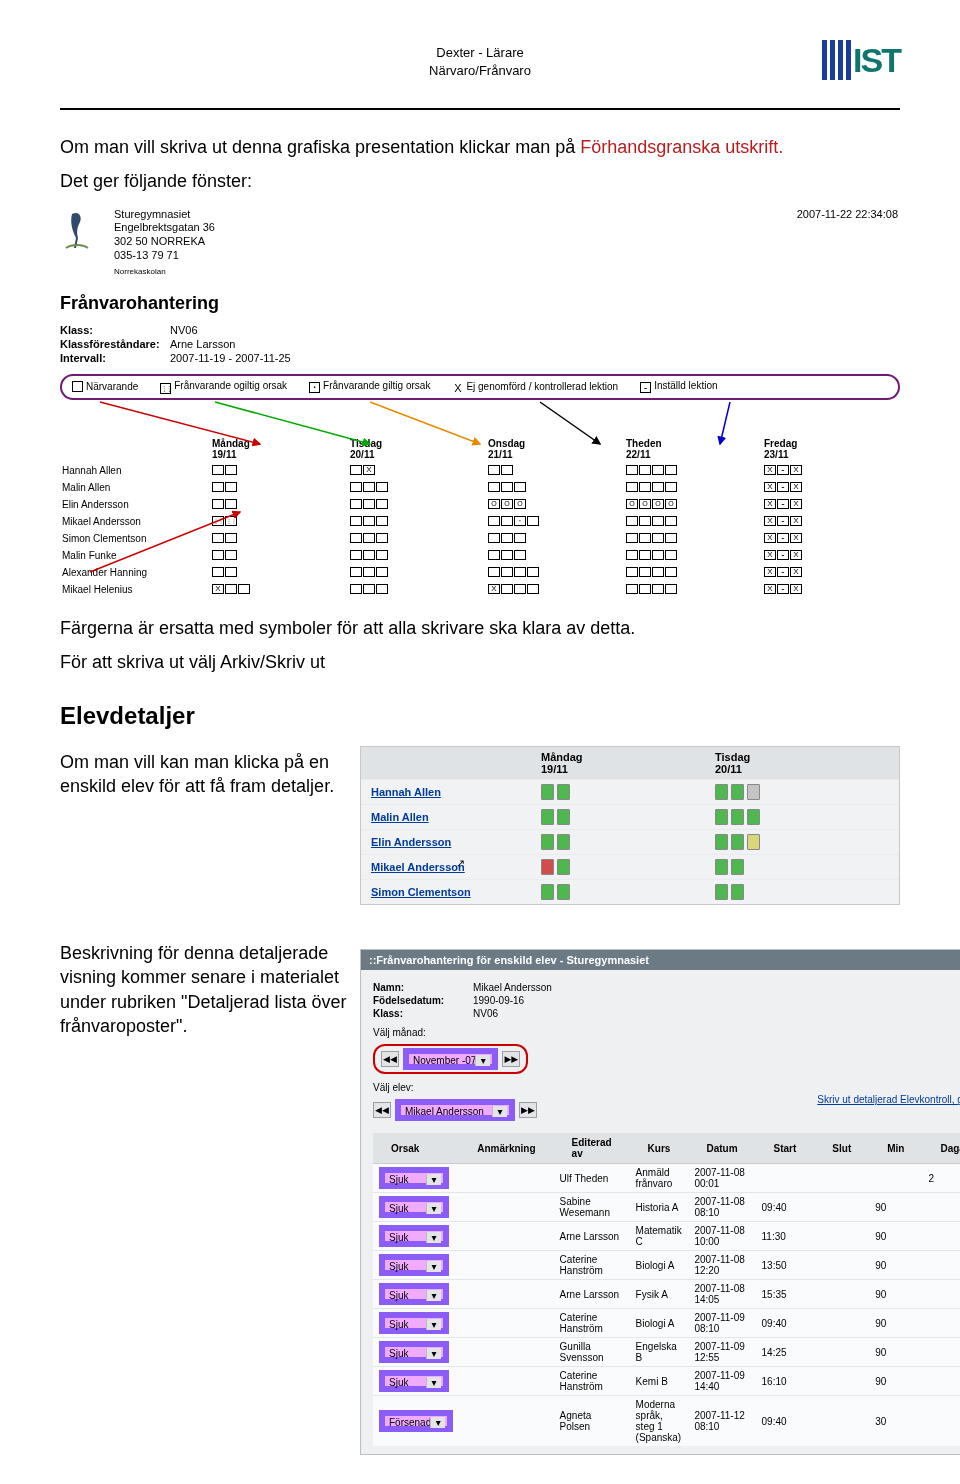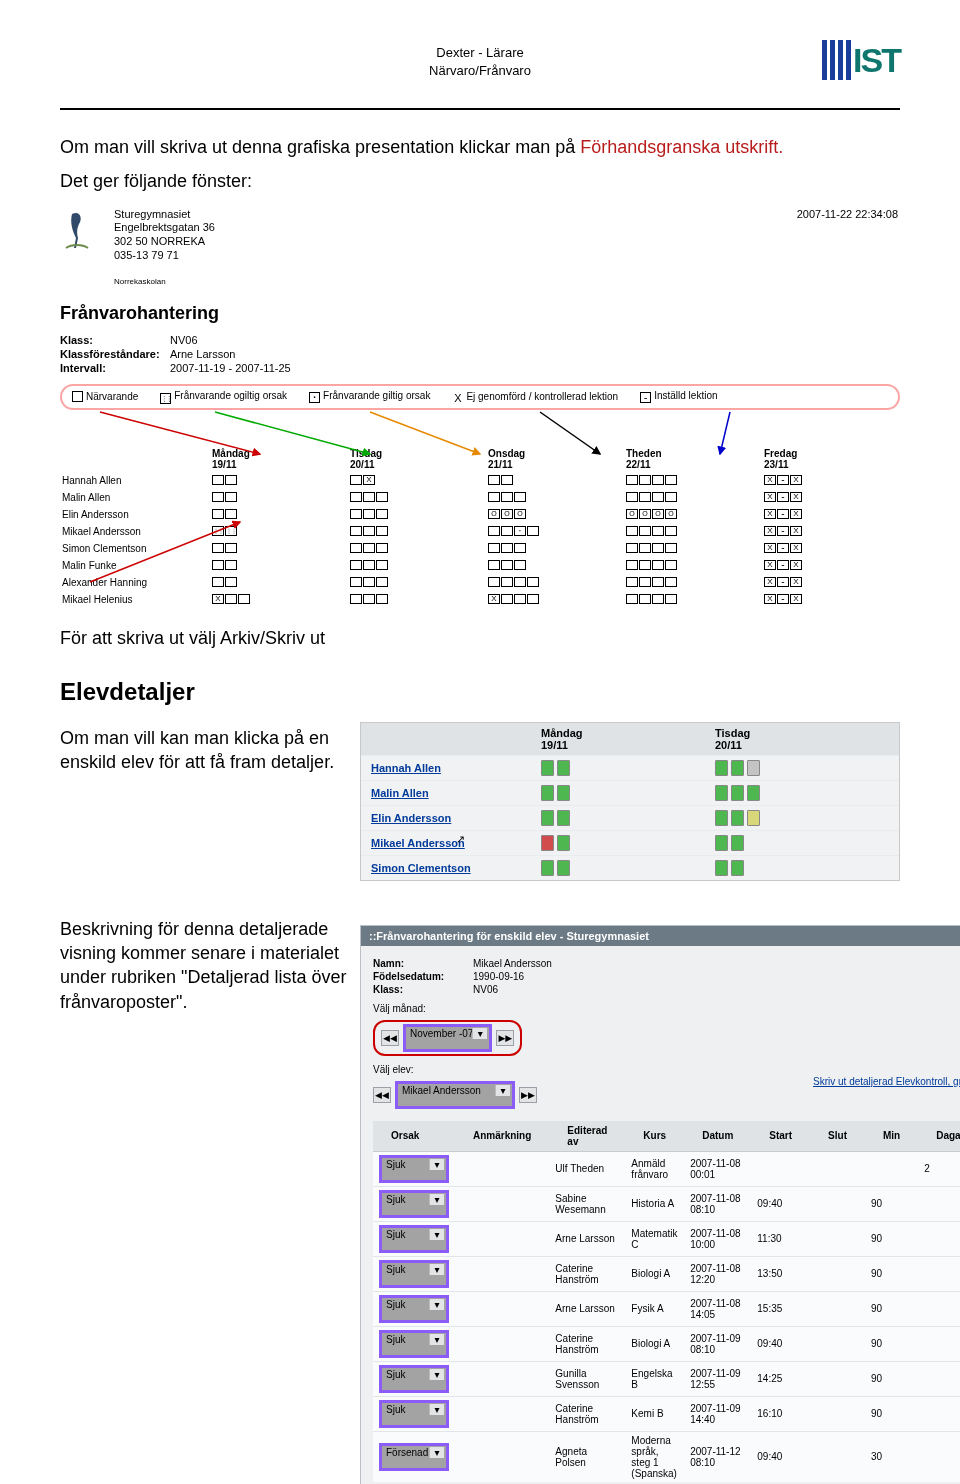--- a/index.html
+++ b/index.html
@@ -14,25 +14,25 @@
   .body-text { font-size: 18px; line-height: 1.35; margin: 10px 0; }
   .link { color: #b91c1c; }
   h2.sec-title { font-size: 24px; font-weight: bold; margin: 28px 0 10px; }
 
   
   .ss1 { border: 0; margin: 8px 0 18px; font-size: 11px; background: #fff; position: relative; }
   .ss1-top { display: flex; justify-content: space-between; padding: 4px 2px 10px; }
   .school { display: flex; gap: 8px; }
   .bird { width: 44px; height: 44px; }
   .school-txt div { line-height: 1.25; }
-  .nskolan { font-size: 8px; margin-top: 14px; }
+  .nskolan { font-size: 8px; margin-top: 4px; }
   .ss1-title { font: 700 18px Arial; margin: 6px 0 10px; }
   .kv { display: flex; font-size: 11px; margin: 2px 0; }
   .kv .k { width: 110px; font-weight: bold; }
-  .legend { border: 2px solid #fca5a5; border-radius: 14px; padding: 4px 10px; margin: 10px 0 6px; display: flex; gap: 22px; font-size: 10px; align-items: center; position: relative; }
+  .legend { border: 2px solid #701a75; border-radius: 14px; padding: 4px 10px; margin: 10px 0 6px; display: flex; gap: 22px; font-size: 10px; align-items: center; position: relative; }
   .legend .sym { display: inline-flex; width: 11px; height: 11px; border: 1px solid #000; margin-right: 3px; vertical-align: -2px; align-items:center; justify-content:center; font-size:9px; line-height:1; }
   .legend .sym.dot::before { content: "·"; font-size:14px; margin-top:-3px; }
   .legend .sym.minus::before { content: "-"; font-size:11px; }
   .legend .sym.dots::before { content: "⋮⋮"; font-size:7px; letter-spacing:-2px; }
   .legend .nosym { display:inline-block; width:11px; height:11px; margin-right:3px; vertical-align:-2px; font-size:11px; text-align:center; }
   .arrows { position: relative; height: 30px; }
   .arrows svg { position: absolute; left: 0; top: -4px; width: 100%; height: 50px; overflow: visible; }
   .grid1 { display: grid; grid-template-columns: 150px repeat(5, 1fr); font-size: 10px; }
   .grid1 .dayh { font-weight: bold; text-align: left; padding: 2px; }
   .grid1 .dayh div:last-child { font-weight: bold; }
@@ -59,21 +59,21 @@
   .cursor::after { content:"↖"; position:absolute; font-size:11px; color:#000; transform: scaleX(-1); left: 95px; top: 2px;}
 
   
   .ss3 { border: 1px solid #b9bfc4; font-size: 10px; background: #eef0f2; margin-top: 18px; }
   .ss3-bar { background: #6c7a85; color: #fff; padding: 4px 8px; font-weight: bold; font-size: 11px; }
   .ss3-body { padding: 10px 12px 8px; }
   .ss3 .kv2 { display:flex; margin:2px 0;} .kv2 .k{width:100px;font-weight:bold;}
   .selwrap { display:inline-flex; align-items:center; gap:4px; margin:6px 0 4px; }
   .selwrap.ring { border:2px solid #c00; border-radius:12px; padding:2px 6px;}
   .btn-arrow { width:18px;height:16px;background:#e2e4e6;border:1px solid #9aa0a6;font-size:9px;display:inline-flex;align-items:center;justify-content:center;}
-  .sel { border:3px solid #8b5cf6; background:#a3a3a3; height:28px; font-size:10px; padding:1px 16px 1px 4px; position:relative;}
+  .sel { border:6px solid #8b5cf6; background:#f0abfc; height:22px; font-size:10px; padding:1px 16px 1px 4px; position:relative;}
   .sel::after { content:"▾"; position:absolute; right:2px; top:1px; width:14px; text-align:center; background:#e2e4e6; border-left:1px solid #bbb;}
   .lnk { color:#003a9a; text-decoration:underline; float:right; text-align:right; line-height:1.3;}
 
   .tbl { width:100%; border-collapse:collapse; margin-top:8px; font-size:10px;}
   .tbl th { background:#dfe3e6; text-align:left; padding:4px 18px; font-weight:bold; border-bottom:1px solid #c8ccd0;}
   .tbl td { padding:3px 6px; border-top:1px solid #e3e6e9; background:#fafbfc;}
   .tbl td.sel-cell { width:90px;}
 
   .two-col { display:flex; align-items:flex-start; }
   .two-col .lcol { flex: 0 0 300px; }
@@ -406,20 +406,21 @@
           <span class="box x"></span>
           <span class="box m"></span>
           <span class="box x"></span>
         </div>
       </div>
   <svg style="position:absolute; left:30px; bottom:16px; overflow:visible;" width="180" height="80">
     <line x1="0" y1="70" x2="150" y2="10" stroke="#c00" stroke-width="1.5" marker-end="url(#ah-r)"></line>
   </svg>
 </div>
 
+<p class="body-text">Färgerna är ersatta med symboler för att alla skrivare ska klara av detta.</p>
 <p class="body-text">För att skriva ut välj Arkiv/Skriv ut</p>
 
 <h2 class="sec-title">Elevdetaljer</h2>
 
 <div class="two-col">
   <div class="lcol">
     <p class="body-text">Om man vill kan man klicka på en enskild elev för att få fram detaljer.</p>
   </div>
   <div class="rcol">
     <div class="ss2">

